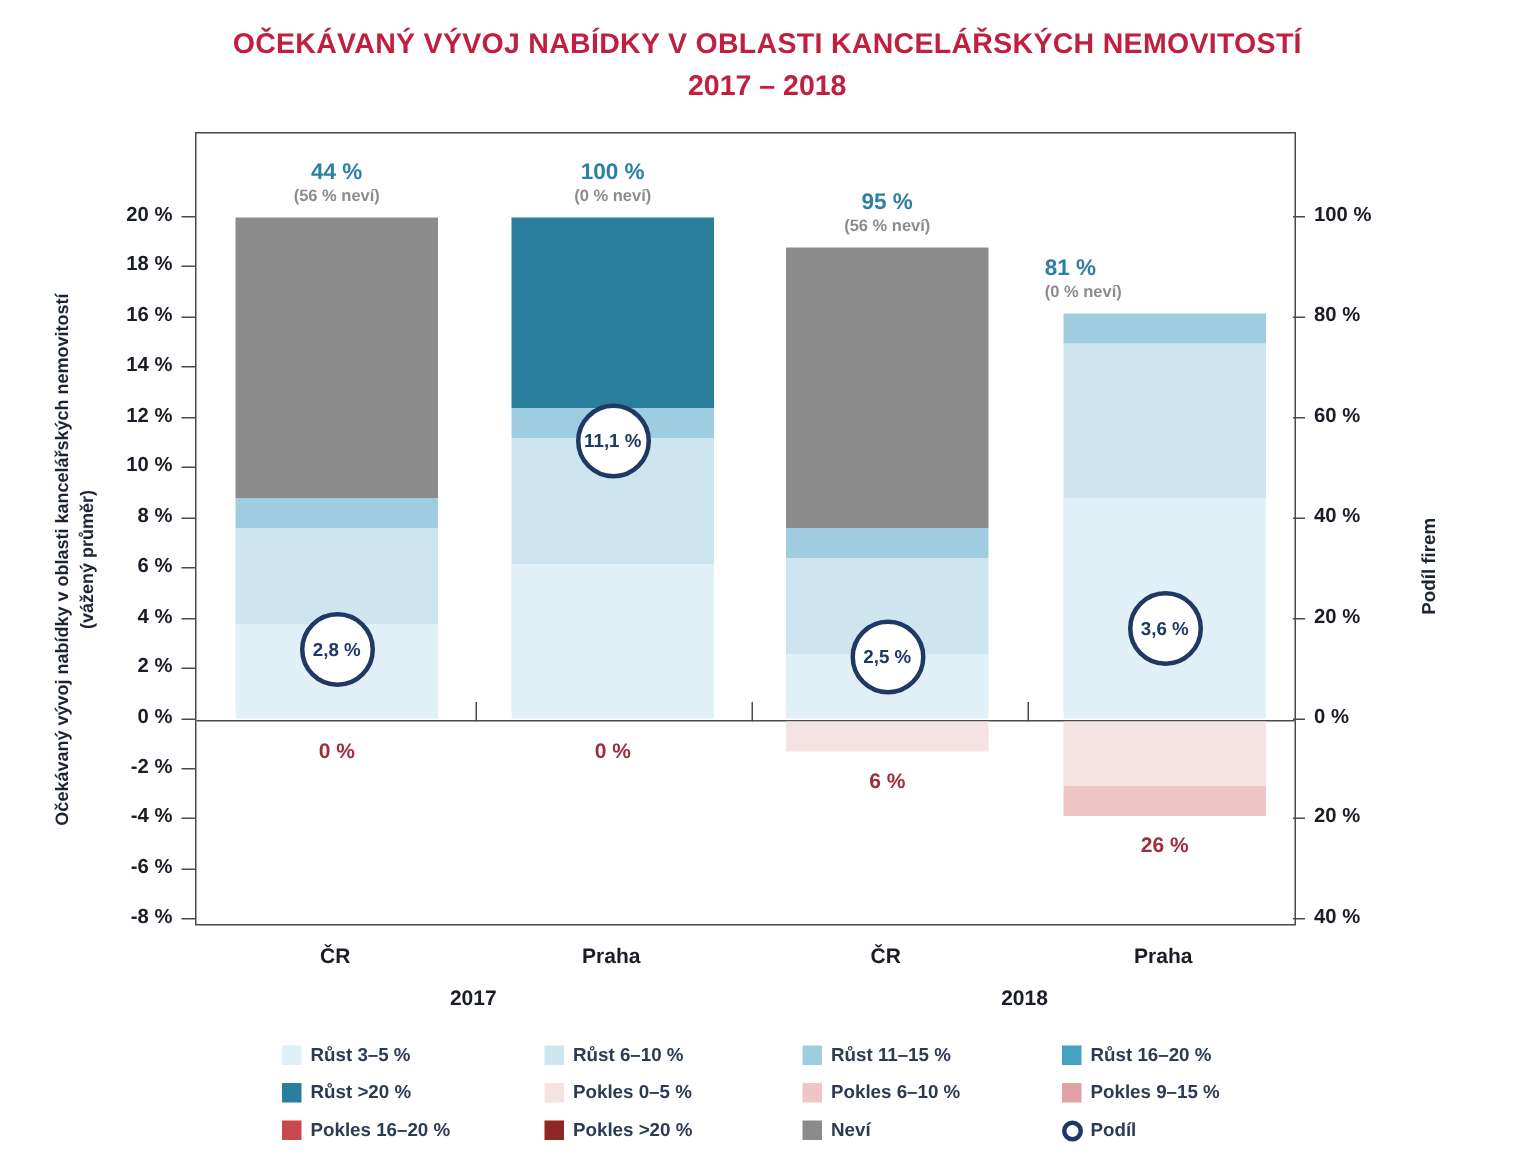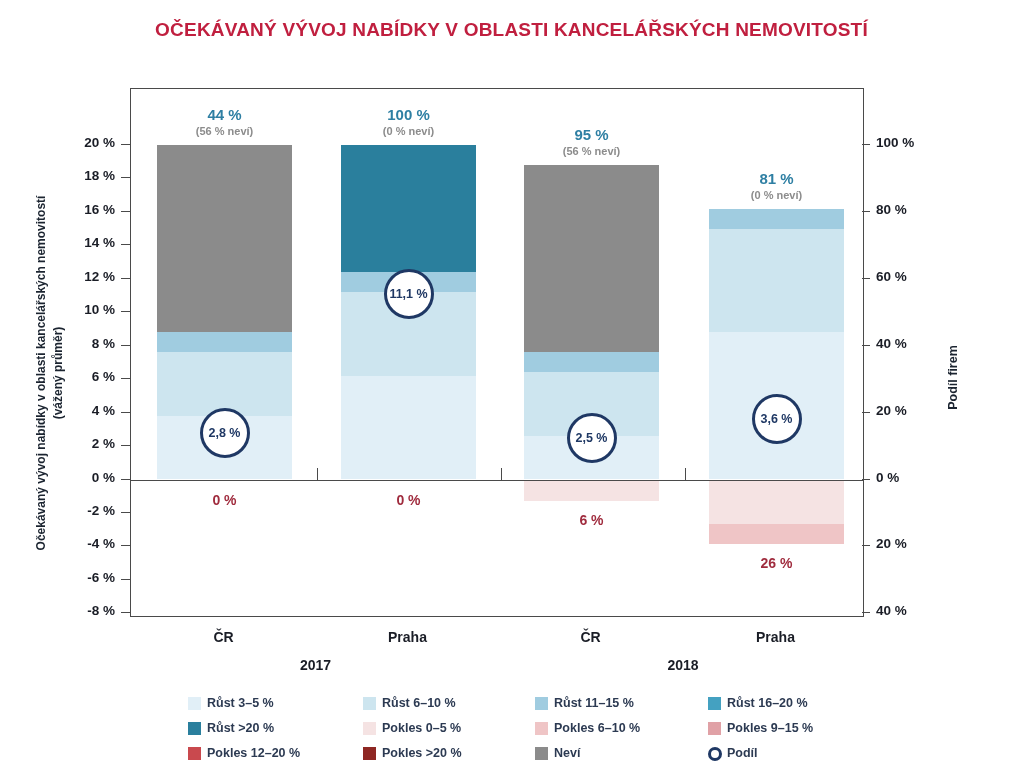--- a/index.html
+++ b/index.html
@@ -17,20 +17,21 @@
         transform:rotate(-90deg);font-size:12px;line-height:17px;}
   .yaxis-title.right{left:853px;top:369px;width:200px;height:17px;
         transform:rotate(-90deg);font-size:12.5px;line-height:17px;}
 </style>
 </head>
 <body>
 
 <div class="page">
   <div class="title">
     <div class="l1">OČEKÁVANÝ VÝVOJ NABÍDKY V OBLASTI KANCELÁŘSKÝCH NEMOVITOSTÍ</div>
+    <div class="l2">2017 – 2018</div>
   </div>
 
   <div id="chart">
     <div id="plot">
         <div style="position: absolute; left: 0px; top: 390.5px; width: 100%; height: 1px; background: rgb(74, 74, 74);"></div>
         <div style="position: absolute; left: 185.5px; top: 378.5px; width: 1px; height: 13px; background: rgb(74, 74, 74);"></div>
         <div style="position: absolute; left: 369.5px; top: 378.5px; width: 1px; height: 13px; background: rgb(74, 74, 74);"></div>
         <div style="position: absolute; left: 553.5px; top: 378.5px; width: 1px; height: 13px; background: rgb(74, 74, 74);"></div>
         <div style="position: absolute; left: 26px; top: 326.945px; width: 135px; height: 63.555px; background: rgb(225, 239, 247);"></div>
         <div style="position: absolute; left: 26px; top: 263.39px; width: 135px; height: 63.555px; background: rgb(205, 229, 239);"></div>
@@ -61,21 +62,21 @@
           <div style="position: static; font: 700 15px / 19px &quot;Liberation Sans&quot;, sans-serif; color: rgb(46, 127, 163);">95 %</div>
           <div style="position: static; font: 600 11px / 14px &quot;Liberation Sans&quot;, sans-serif; color: rgb(140, 140, 140);">(56 % neví)</div>
         </div>
         <div style="position: absolute; left: 435.5px; top: 323.688px; width: 44px; height: 44px; border: 3px solid rgb(31, 56, 100); border-radius: 50%; background: rgb(255, 255, 255); display: flex; align-items: center; justify-content: center; font: 700 12.5px &quot;Liberation Sans&quot;, sans-serif; color: rgb(31, 56, 100);">2,5 %</div>
         <div style="position: absolute; left: 400.5px; top: 422.57px; width: 120px; text-align: center; font: 700 14px &quot;Liberation Sans&quot;, sans-serif; color: rgb(160, 44, 62);">6 %</div>
         <div style="position: absolute; left: 578px; top: 243.32px; width: 135px; height: 147.18px; background: rgb(225, 239, 247);"></div>
         <div style="position: absolute; left: 578px; top: 139.625px; width: 135px; height: 103.695px; background: rgb(205, 229, 239);"></div>
         <div style="position: absolute; left: 578px; top: 119.555px; width: 135px; height: 20.07px; background: rgb(160, 204, 224);"></div>
         <div style="position: absolute; left: 578px; top: 391.5px; width: 135px; height: 43.485px; background: rgb(245, 227, 227);"></div>
         <div style="position: absolute; left: 578px; top: 434.985px; width: 135px; height: 20.07px; background: rgb(239, 197, 198);"></div>
-        <div style="position: absolute; left: 565.5px; top: 79.555px; width: 160px; text-align: center;">
+        <div style="position: absolute; left: 565.5px; top: 79.555px; width: 160px; ">
           <div style="position: static; font: 700 15px / 19px &quot;Liberation Sans&quot;, sans-serif; color: rgb(46, 127, 163);">81 %</div>
           <div style="position: static; font: 600 11px / 14px &quot;Liberation Sans&quot;, sans-serif; color: rgb(140, 140, 140);">(0 % neví)</div>
         </div>
         <div style="position: absolute; left: 620.5px; top: 305.29px; width: 44px; height: 44px; border: 3px solid rgb(31, 56, 100); border-radius: 50%; background: rgb(255, 255, 255); display: flex; align-items: center; justify-content: center; font: 700 12.5px &quot;Liberation Sans&quot;, sans-serif; color: rgb(31, 56, 100);">3,6 %</div>
         <div style="position: absolute; left: 585.5px; top: 466.055px; width: 120px; text-align: center; font: 700 14px &quot;Liberation Sans&quot;, sans-serif; color: rgb(160, 44, 62);">26 %</div>
       </div>
 
     <div class="yaxis-title left">
       <div>Očekávaný vývoj nabídky v oblasti kancelářských nemovitostí</div>
       <div>(vážený průměr)</div>
@@ -144,21 +145,21 @@
       <div style="position: absolute; left: 727px; top: 696px; width: 150px; font: 600 12.5px &quot;Liberation Sans&quot;, sans-serif; color: rgb(44, 58, 82);">Růst 16–20 %</div>
       <div style="position: absolute; left: 188px; top: 722px; width: 13px; height: 13px; background: rgb(42, 127, 157);"></div>
       <div style="position: absolute; left: 207px; top: 721px; width: 150px; font: 600 12.5px &quot;Liberation Sans&quot;, sans-serif; color: rgb(44, 58, 82);">Růst &gt;20 %</div>
       <div style="position: absolute; left: 363px; top: 722px; width: 13px; height: 13px; background: rgb(245, 227, 227);"></div>
       <div style="position: absolute; left: 382px; top: 721px; width: 150px; font: 600 12.5px &quot;Liberation Sans&quot;, sans-serif; color: rgb(44, 58, 82);">Pokles 0–5 %</div>
       <div style="position: absolute; left: 535px; top: 722px; width: 13px; height: 13px; background: rgb(239, 197, 198);"></div>
       <div style="position: absolute; left: 554px; top: 721px; width: 150px; font: 600 12.5px &quot;Liberation Sans&quot;, sans-serif; color: rgb(44, 58, 82);">Pokles 6–10 %</div>
       <div style="position: absolute; left: 708px; top: 722px; width: 13px; height: 13px; background: rgb(224, 161, 166);"></div>
       <div style="position: absolute; left: 727px; top: 721px; width: 150px; font: 600 12.5px &quot;Liberation Sans&quot;, sans-serif; color: rgb(44, 58, 82);">Pokles 9–15 %</div>
       <div style="position: absolute; left: 188px; top: 747px; width: 13px; height: 13px; background: rgb(201, 73, 78);"></div>
-      <div style="position: absolute; left: 207px; top: 746px; width: 150px; font: 600 12.5px &quot;Liberation Sans&quot;, sans-serif; color: rgb(44, 58, 82);">Pokles 12–20 %</div>
+      <div style="position: absolute; left: 207px; top: 746px; width: 150px; font: 600 12.5px &quot;Liberation Sans&quot;, sans-serif; color: rgb(44, 58, 82);">Pokles 16–20 %</div>
       <div style="position: absolute; left: 363px; top: 747px; width: 13px; height: 13px; background: rgb(142, 39, 35);"></div>
       <div style="position: absolute; left: 382px; top: 746px; width: 150px; font: 600 12.5px &quot;Liberation Sans&quot;, sans-serif; color: rgb(44, 58, 82);">Pokles &gt;20 %</div>
       <div style="position: absolute; left: 535px; top: 747px; width: 13px; height: 13px; background: rgb(139, 139, 139);"></div>
       <div style="position: absolute; left: 554px; top: 746px; width: 150px; font: 600 12.5px &quot;Liberation Sans&quot;, sans-serif; color: rgb(44, 58, 82);">Neví</div>
       <div style="position: absolute; left: 708px; top: 747px; width: 8px; height: 8px; border: 3px solid rgb(31, 56, 100); border-radius: 50%; background: rgb(255, 255, 255);"></div>
       <div style="position: absolute; left: 727px; top: 746px; width: 150px; font: 600 12.5px &quot;Liberation Sans&quot;, sans-serif; color: rgb(44, 58, 82);">Podíl</div>
     </div>
 </div>
 
 </body></html>

